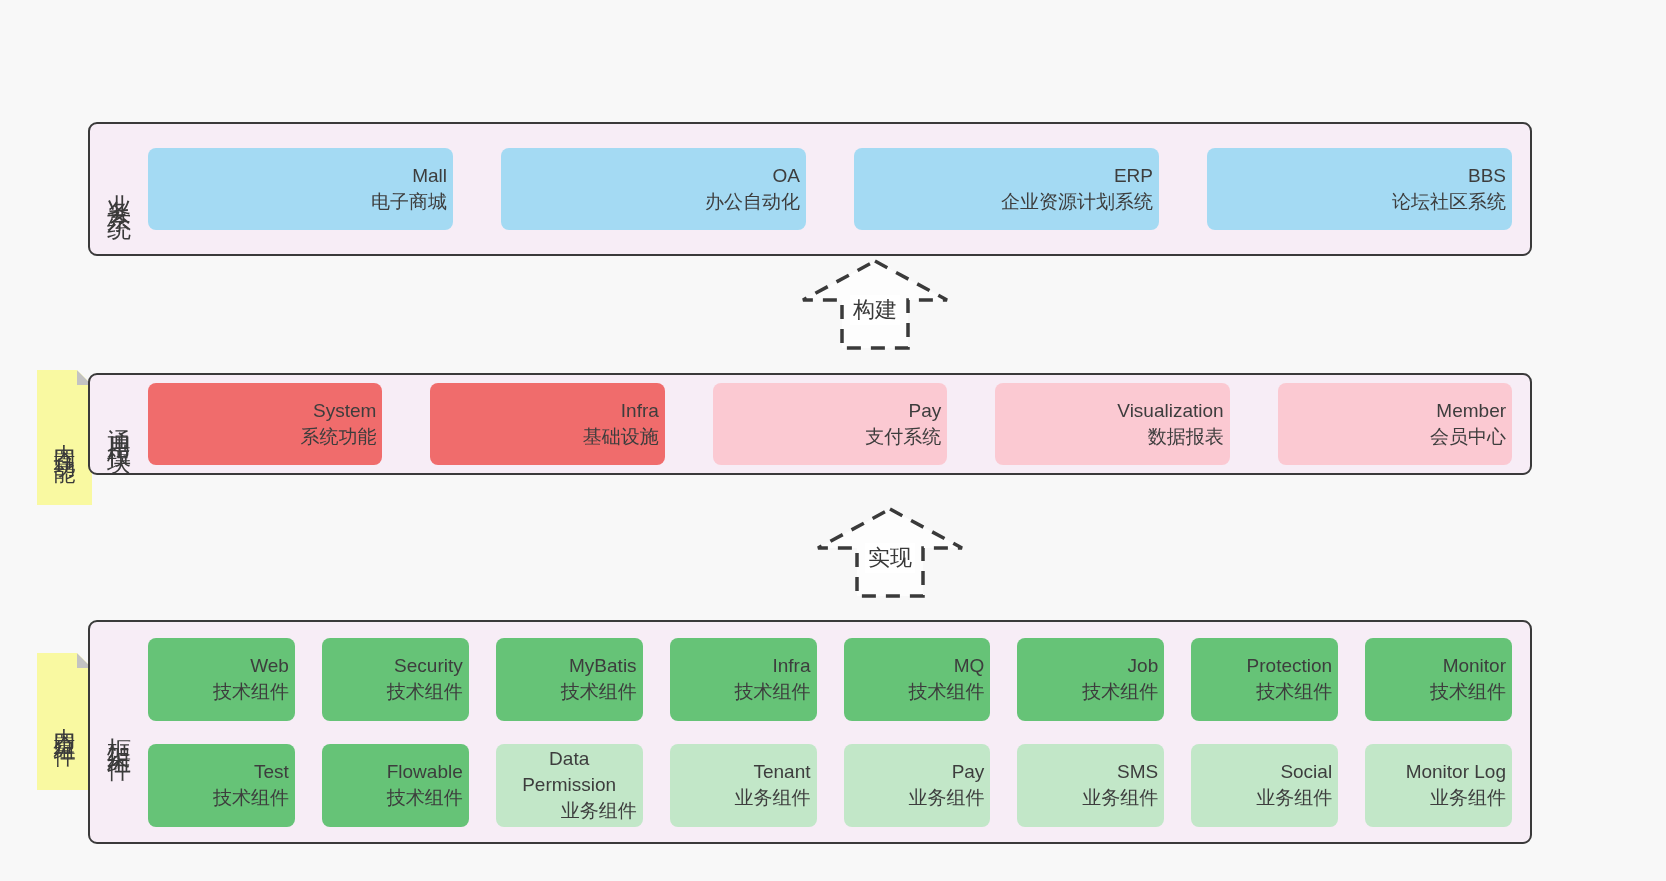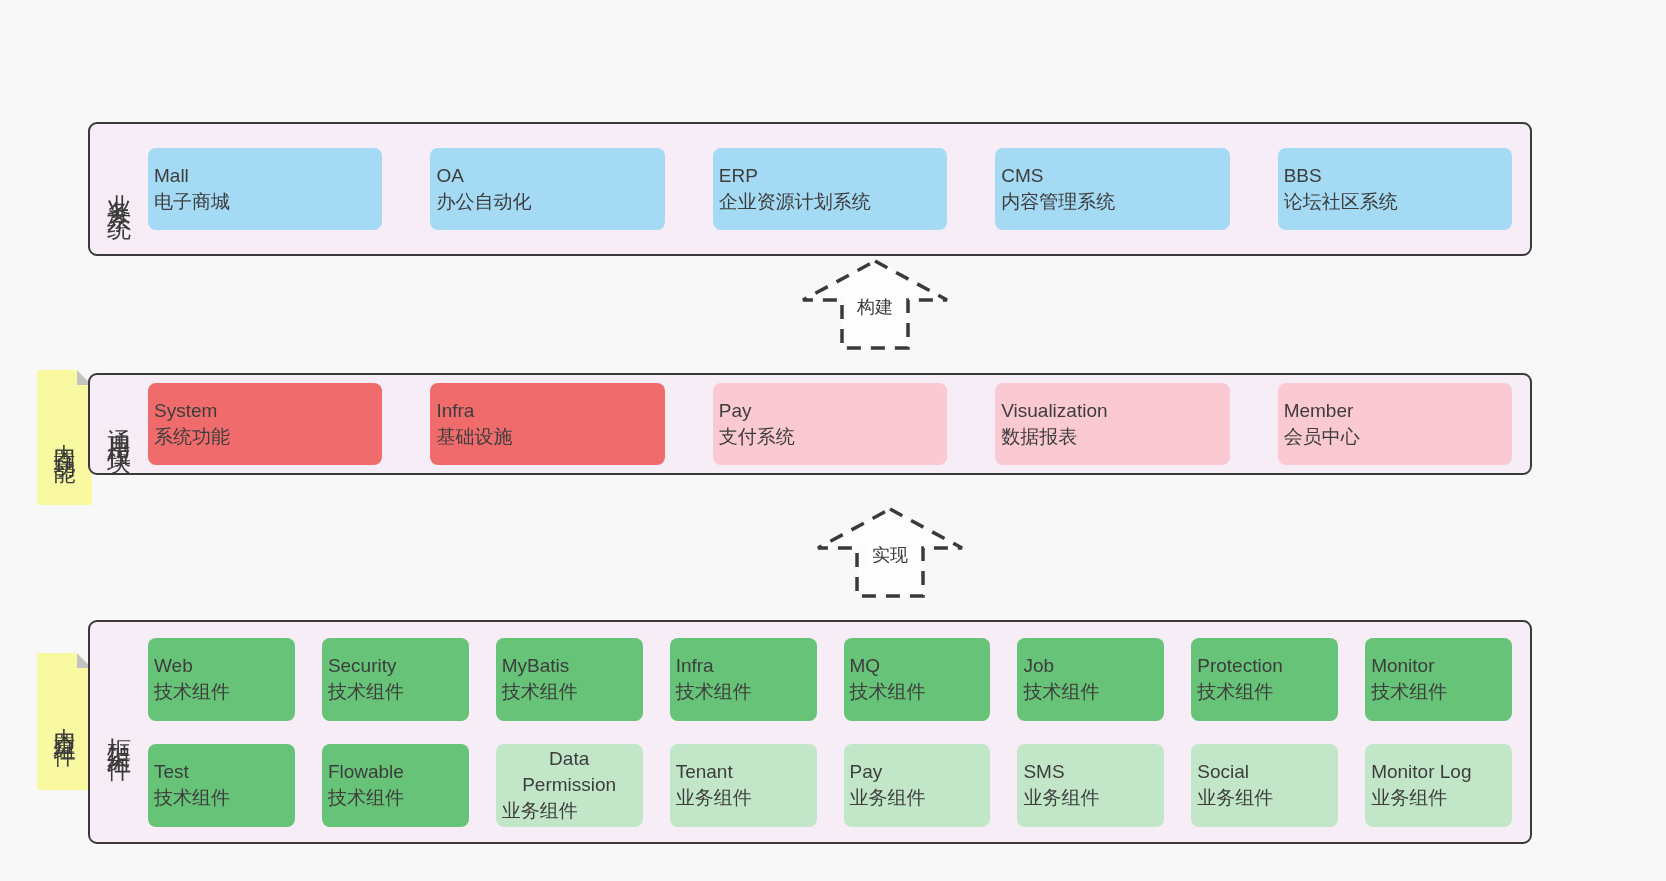--- a/index.html
+++ b/index.html
@@ -44,21 +44,21 @@
     margin:0 18px 0 13px;align-items:center;
   }
   .band-boxes-col{
     flex:1;display:flex;flex-direction:column;justify-content:center;
     gap:23px;margin:0 18px 0 13px;
   }
   .band-3 .row{display:flex;gap:27px;}
 
   .box{
     flex:1;height:82px;border-radius:8px;
-    display:flex;flex-direction:column;align-items:flex-start;justify-content:center;
+    display:flex;flex-direction:column;align-items:flex-end;justify-content:center;
     text-align:center;font-size:19px;line-height:1.38;
     color:var(--c-text);padding:2px 6px;
   }
   .band-3 .box{height:83px;}
   .v-blue{background:var(--c-blue);}
   .v-red{background:var(--c-red);}
   .v-pink{background:var(--c-pink);}
   .v-green{background:var(--c-green_dark);}
   .v-green-light{background:var(--c-green_light);}
   .box .s{display:block;}
@@ -83,21 +83,21 @@
   }
 
   
   .arrow{position:absolute;width:150px;height:94px;z-index:1;}
   .arrow-1{left:800px;top:258px;}
   .arrow-2{left:815px;top:506px;}
   .arrow svg{width:100%;height:100%;display:block;}
   .arrow-label{
     position:absolute;left:50%;top:37px;transform:translateX(-50%);
     background:#ffffff;padding:0 3px;
-    font-size:18px;color:var(--c-band_border);white-space:nowrap;
+    font-size:22px;color:var(--c-band_border);white-space:nowrap;
   }
 </style>
 </head>
 <body>
 
 <div class="canvas">
 
   <div class="sticky sticky-1">
     <span class="fold"></span>
     <span class="sticky-text">内置功能</span>
@@ -114,24 +114,20 @@
         <span class="t">Mall</span>
         <span class="s">电子商城</span>
       </div>
       <div class="box v-blue">
         <span class="t">OA</span>
         <span class="s">办公自动化</span>
       </div>
       <div class="box v-blue">
         <span class="t">ERP</span>
         <span class="s">企业资源计划系统</span>
-      </div>
-      <div class="box v-blue">
-        <span class="t">CMS</span>
-        <span class="s">内容管理系统</span>
       </div>
       <div class="box v-blue">
         <span class="t">BBS</span>
         <span class="s">论坛社区系统</span>
       </div>
     </div>
   </section>
 
   <div class="arrow arrow-1">
     <svg viewBox="0 0 150 94">

